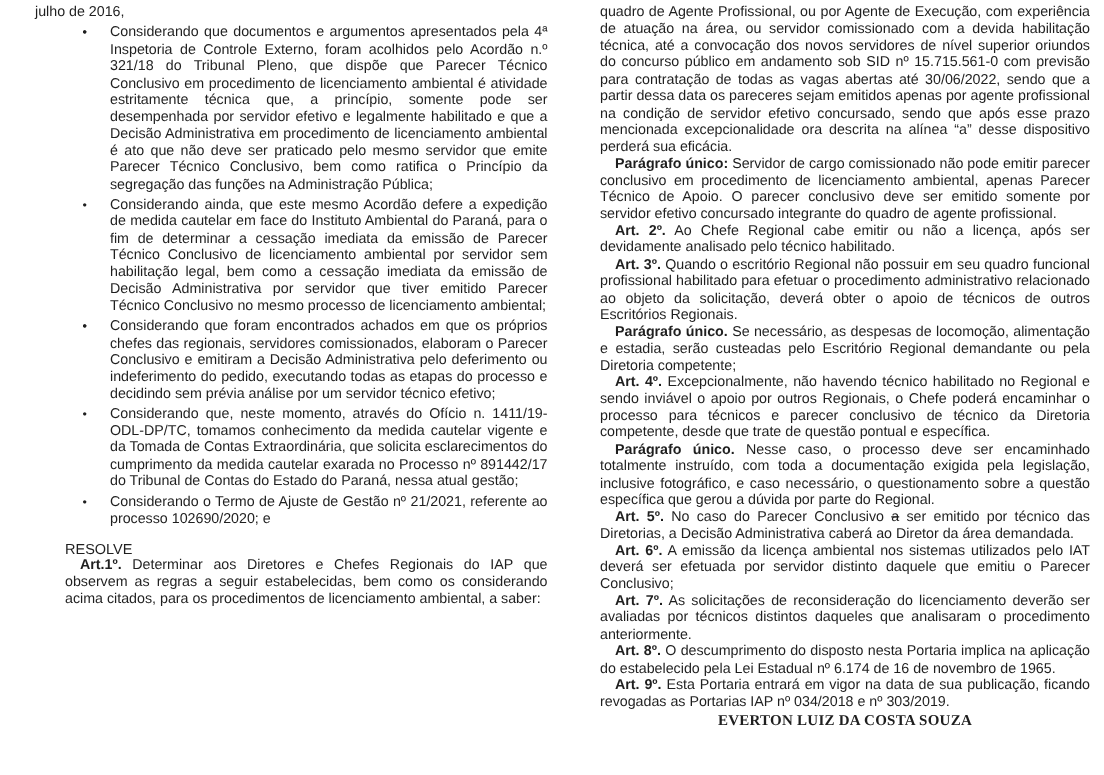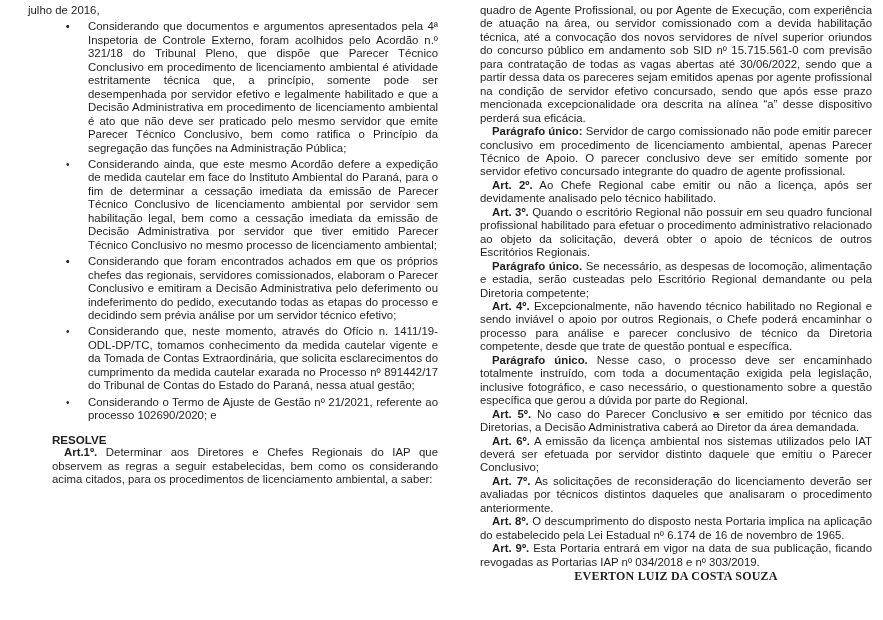--- a/index.html
+++ b/index.html
@@ -39,21 +39,21 @@
     margin: 0 0 3px 0;
   }
   ul.considerations li .marker {
     position: absolute;
     left: 38px;
     top: 0;
     font-size: 10px;
   }
   .resolve-heading {
     margin: 10px 0 0 24px;
-    font-weight: bold;
+    font-weight: normal;
     font-size: 11.6px;
     text-align: left;
   }
   .article-1 {
     margin: 0 0 0 24px;
   }
   .b { font-weight: bold; margin-left: 12px; }
   .it { }
   .strike { text-decoration: line-through; }
 
@@ -85,21 +85,21 @@
   <p class="article-1"><span class="b">Art.1º.</span><span> Determinar aos Diretores e Chefes Regionais do IAP que observem as regras a seguir estabelecidas, bem como os considerando acima citados, para os procedimentos de licenciamento ambiental, a saber:</span></p>
 </div>
 
 <div id="right-col" class="col">
   <div>
       <p class="para"><span>quadro de Agente Profissional, ou por Agente de Execução, com experiência de atuação na área, ou servidor comissionado com a devida habilitação técnica, até a convocação dos novos servidores de nível superior oriundos do concurso público em andamento sob SID nº 15.715.561-0 com previsão para contratação de todas as vagas abertas até 30/06/2022, sendo que a partir dessa data os pareceres sejam emitidos apenas por agente profissional na condição de servidor efetivo concursado, sendo que após esse prazo mencionada excepcionalidade ora descrita na alínea “a” desse dispositivo perderá sua eficácia.</span></p>
       <p class="para"><span class="b">Parágrafo único:</span><span> Servidor de cargo comissionado não pode emitir parecer conclusivo em procedimento de licenciamento ambiental, apenas Parecer Técnico de Apoio.  O parecer conclusivo deve ser emitido somente por servidor efetivo concursado integrante do quadro de agente profissional.</span></p>
       <p class="para"><span class="b">Art. 2º.</span><span> Ao Chefe Regional cabe emitir ou não a licença, após ser devidamente analisado pelo técnico habilitado.</span></p>
       <p class="para"><span class="b">Art. 3º.</span><span>  Quando o escritório Regional não possuir em seu quadro funcional profissional habilitado para efetuar o procedimento administrativo relacionado ao objeto da solicitação, deverá obter o apoio de técnicos de outros Escritórios Regionais.</span></p>
       <p class="para"><span class="b">Parágrafo único.</span><span> Se necessário, as despesas de locomoção, alimentação e estadia, serão custeadas pelo Escritório Regional demandante ou pela Diretoria competente;</span></p>
-      <p class="para"><span class="b">Art. 4º.</span><span> Excepcionalmente, não havendo técnico habilitado no Regional e sendo inviável o apoio por outros Regionais, o Chefe poderá encaminhar o processo para análise e parecer conclusivo de técnico da Diretoria competente, desde que trate de questão pontual e específica.</span></p>
+      <p class="para"><span class="b">Art. 4º.</span><span> Excepcionalmente, não havendo técnico habilitado no Regional e sendo inviável o apoio por outros Regionais, o Chefe poderá encaminhar o processo para técnicos e parecer conclusivo de técnico da Diretoria competente, desde que trate de questão pontual e específica.</span></p>
       <p class="para"><span class="b">Parágrafo único.</span><span> Nesse caso, o processo deve ser encaminhado totalmente instruído, com toda a documentação exigida pela legislação, inclusive fotográfico, e caso necessário, o questionamento sobre a questão específica que gerou a dúvida por parte do Regional.</span></p>
       <p class="para"><span class="b">Art. 5º.</span><span> No caso do Parecer Conclusivo </span><span class="strike">a</span><span> ser emitido por técnico das Diretorias, a Decisão Administrativa caberá ao Diretor da área demandada.</span></p>
       <p class="para"><span class="b">Art. 6º.</span><span> A emissão da licença ambiental nos sistemas utilizados pelo IAT deverá ser efetuada por servidor distinto daquele que emitiu o Parecer Conclusivo;</span></p>
       <p class="para"><span class="b">Art. 7º.</span><span> As solicitações de reconsideração do licenciamento deverão ser avaliadas por técnicos distintos daqueles que analisaram o procedimento anteriormente.</span></p>
       <p class="para"><span class="b">Art. 8º.</span><span> O descumprimento do disposto nesta Portaria implica na aplicação do estabelecido pela Lei Estadual nº 6.174 de 16 de novembro de 1965.</span></p>
       <p class="para"><span class="b">Art. 9º.</span><span> Esta Portaria entrará em vigor na data de sua publicação, ficando revogadas as Portarias IAP nº 034/2018 e nº 303/2019.</span></p>
     </div>
   <p class="signature">EVERTON LUIZ DA COSTA SOUZA</p>
 </div>
 

